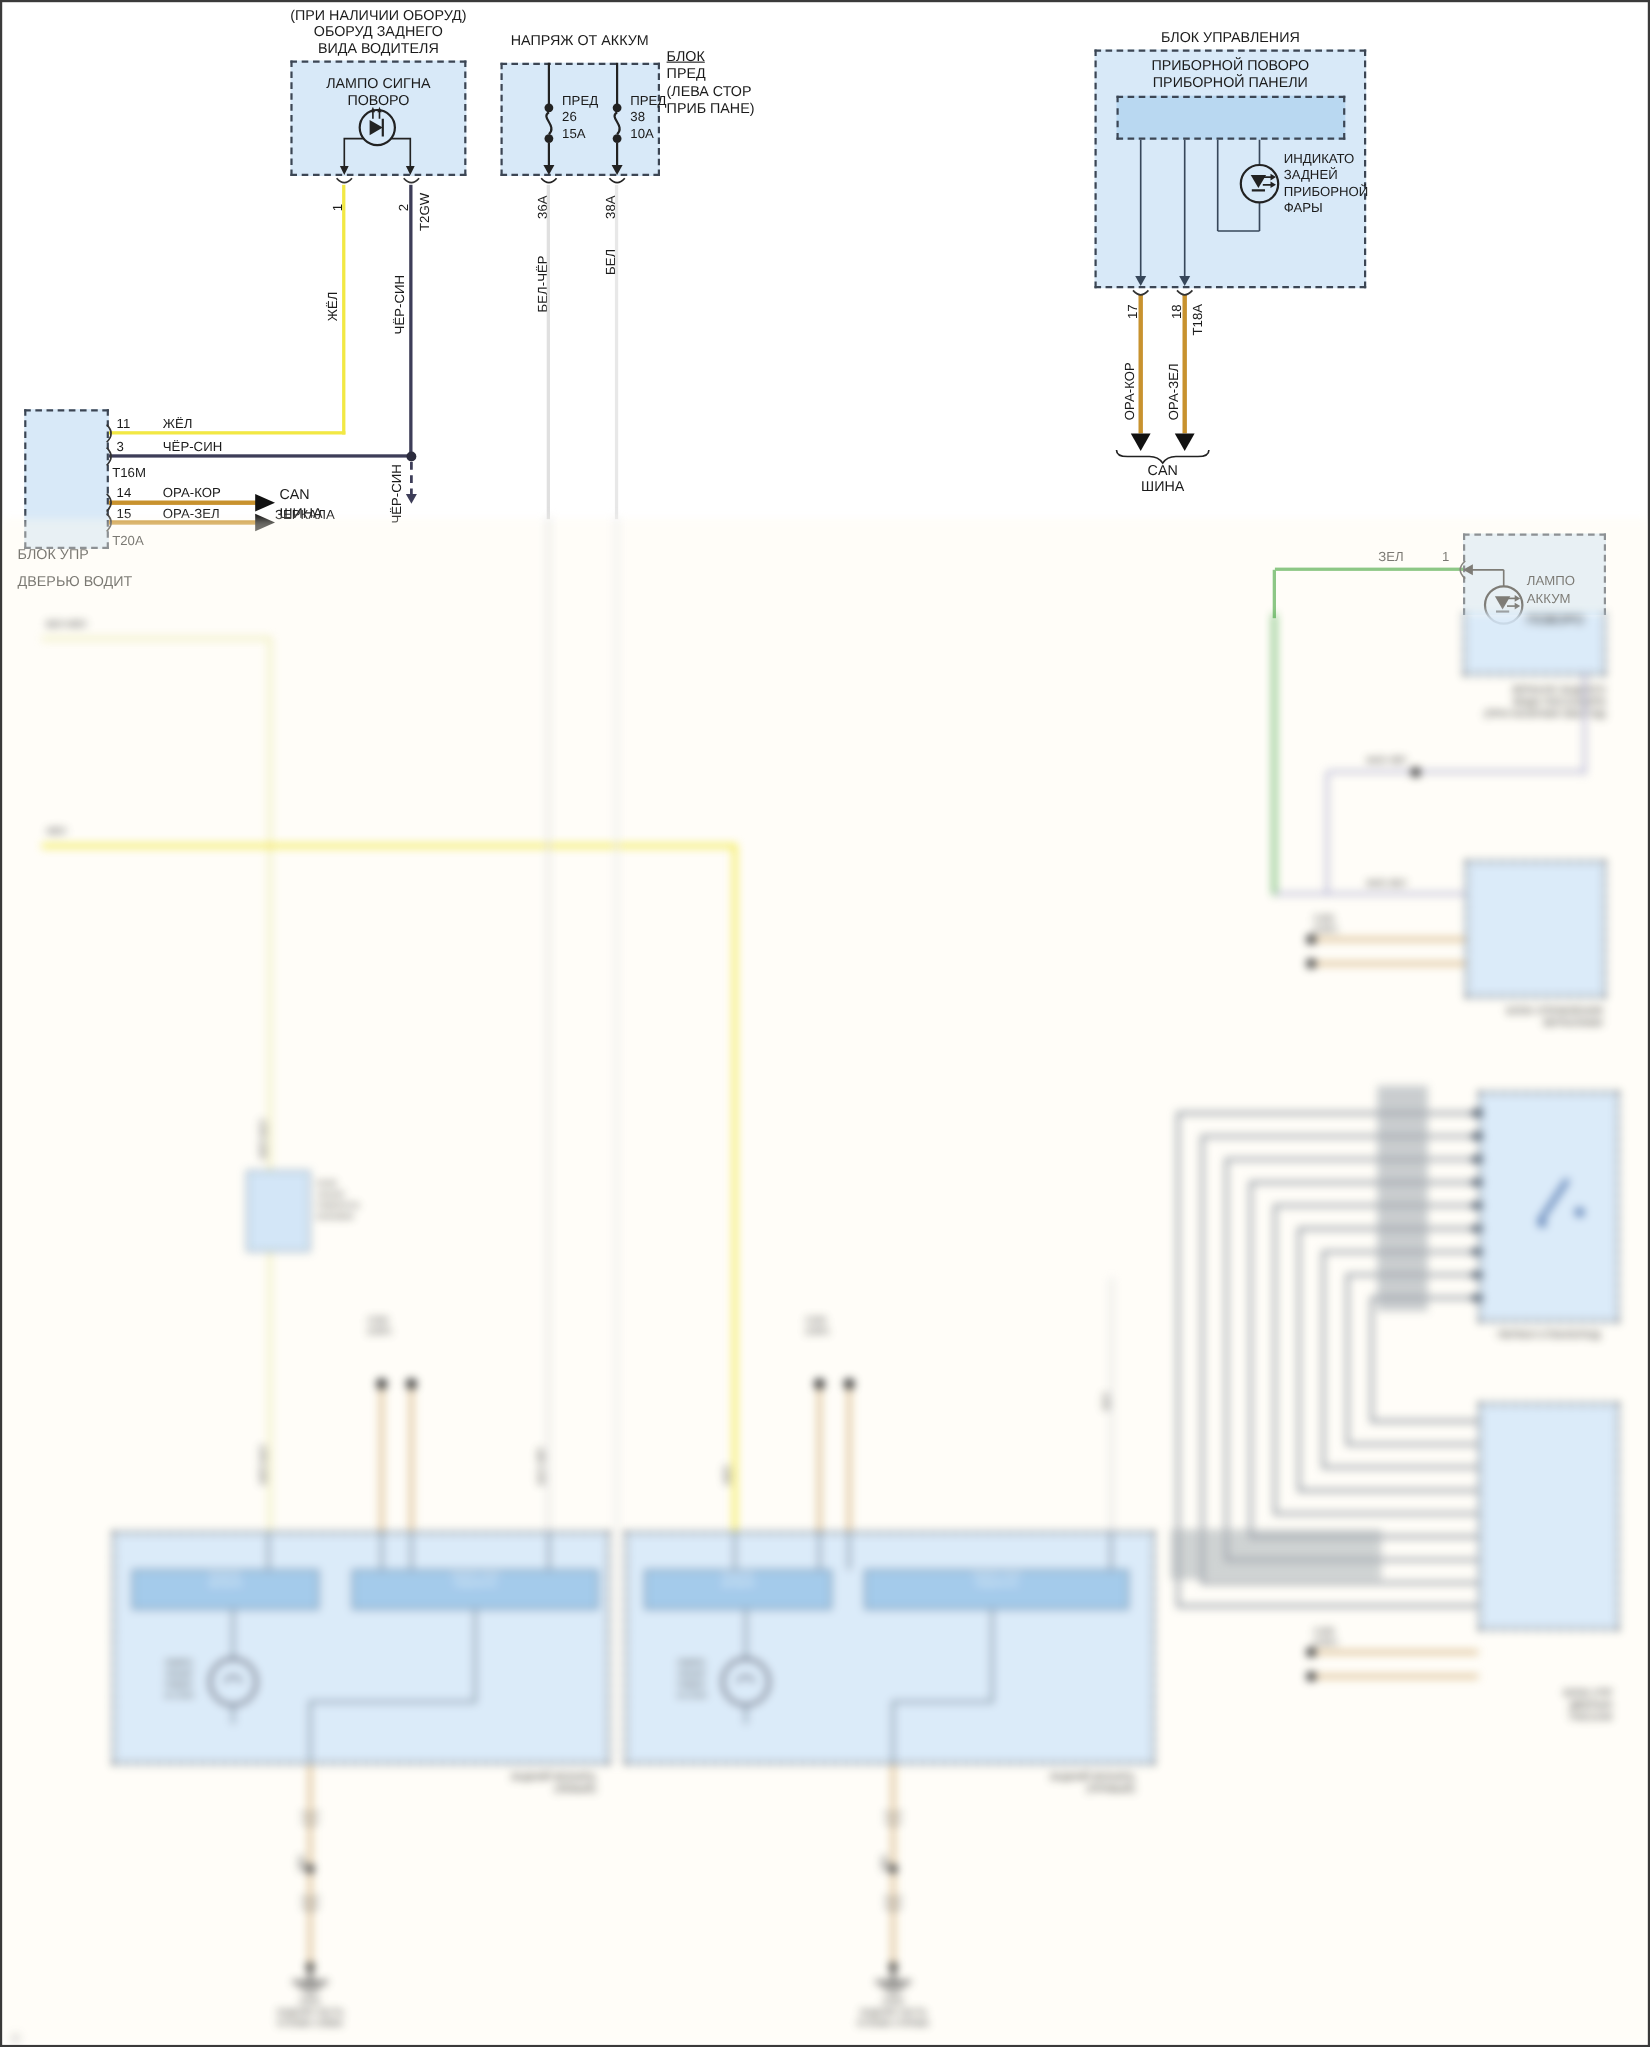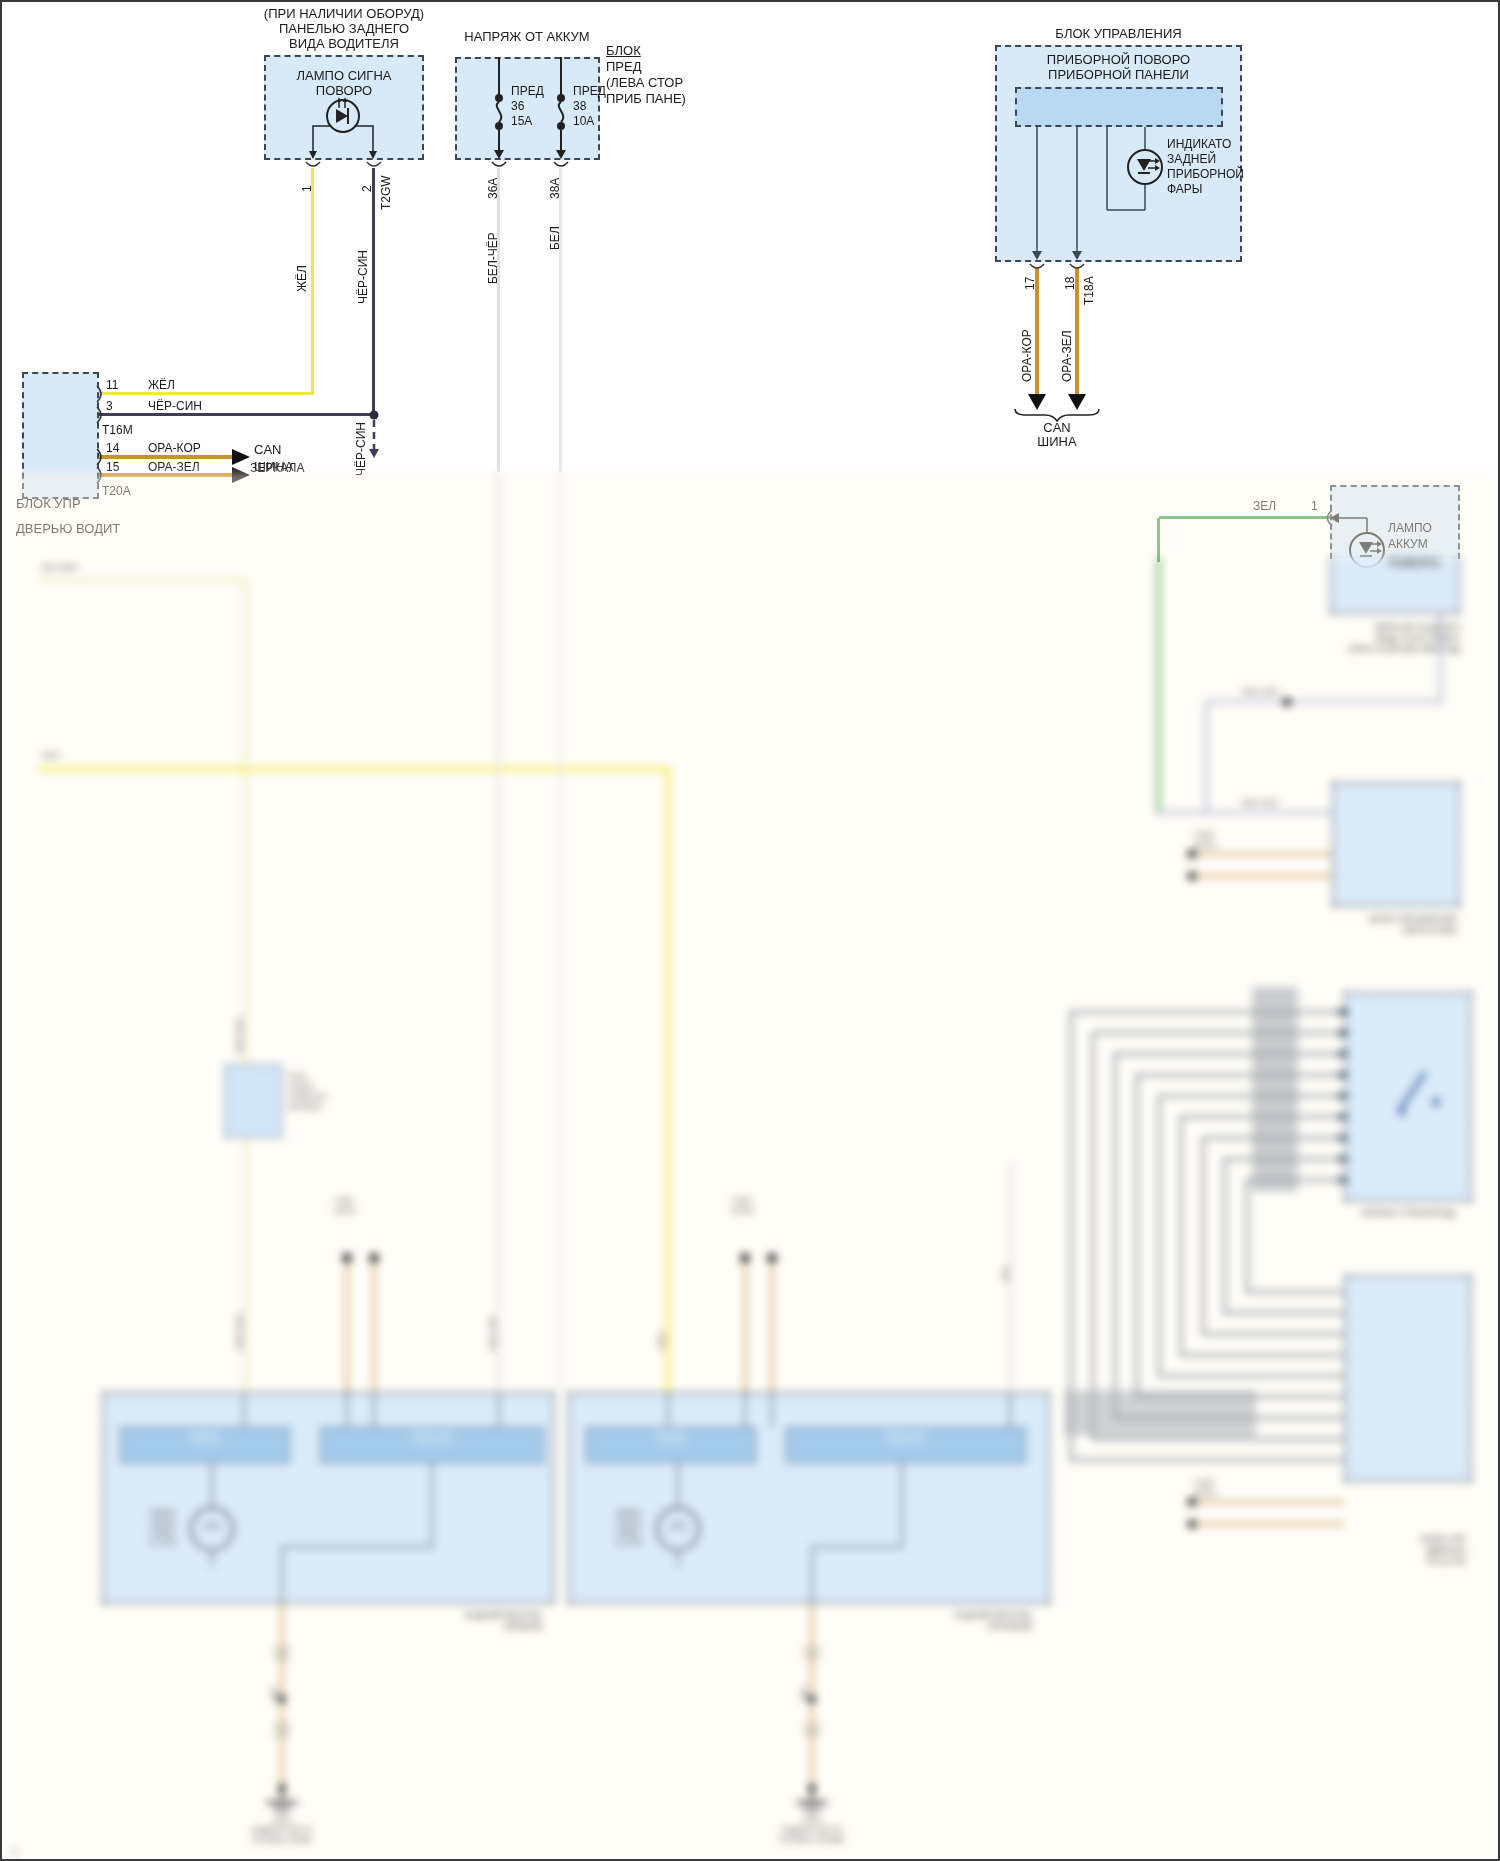--- a/index.html
+++ b/index.html
@@ -26,21 +26,21 @@
 </style>
 </head>
 <body>
 
 <div id="page">
 
   <div id="sharp-layer">
 
     <div class="t tc" style="left:252px;top:4px;width:180px;">
       <div>(ПРИ НАЛИЧИИ ОБОРУД)</div>
-      <div>ПАНЕЛЬЮ ЗАДНЕГО</div>
+      <div>ОБОРУД ЗАДНЕГО</div>
       <div>ВИДА ВОДИТЕЛЯ</div>
     </div>
 
     <div class="box" style="left:262px;top:53px;width:160px;height:105px;"></div>
     <div class="t tc" style="left:262px;top:66px;width:160px;">
       <div>ЛАМПО СИГНА</div>
       <div>ПОВОРО</div>
     </div>
 
     <div class="t ts r" style="left:298px;top:190px;">1</div>
@@ -71,21 +71,21 @@
     <div class="wh" style="left:97px;top:453px;width:135px;height:4px;background:#c8922e;"></div>
     <div class="wh" style="left:97px;top:471px;width:135px;height:4px;background:#c8922e;"></div>
     <div class="t" style="left:252px;top:440px;">CAN</div>
     <div class="t" style="left:252px;top:457px;">ШИНА</div>
     <div class="t" style="left:14px;top:494px;text-align:right;">БЛОК УПР</div>
     <div class="t" style="left:14px;top:519px;">ДВЕРЬЮ ВОДИТ</div>
 
     <div class="t tc" style="left:445px;top:27px;width:160px;">НАПРЯЖ ОТ АККУМ</div>
     <div class="box" style="left:453px;top:55px;width:145px;height:103px;"></div>
     <div class="t ts" style="left:509px;top:82px;">ПРЕД</div>
-    <div class="t ts" style="left:509px;top:97px;">36</div>
+    <div class="t ts" style="left:509px;top:97px;">26</div>
     <div class="t ts" style="left:509px;top:112px;">15А</div>
     <div class="t ts" style="left:571px;top:82px;">ПРЕД</div>
     <div class="t ts" style="left:571px;top:97px;">38</div>
     <div class="t ts" style="left:571px;top:112px;">10А</div>
     <div class="t" style="left:604px;top:41px;text-decoration:underline;">БЛОК</div>
     <div class="t" style="left:604px;top:57px;">ПРЕД</div>
     <div class="t" style="left:604px;top:73px;">(ЛЕВА СТОР</div>
     <div class="t" style="left:604px;top:89px;">ПРИБ ПАНЕ)</div>
     <div class="t ts r" style="left:484px;top:197px;">36А</div>
     <div class="t ts r" style="left:546px;top:197px;">38А</div>

